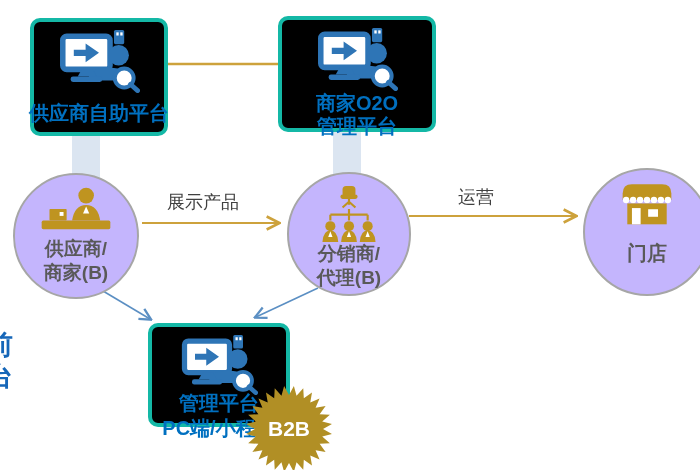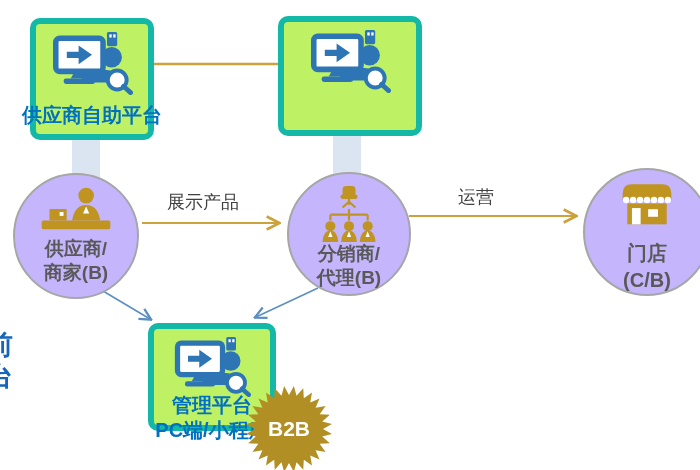--- a/index.html
+++ b/index.html
@@ -6,21 +6,21 @@
   #stage{
     position:relative;width:700px;height:470px;overflow:hidden;background:#fff;
     font-family:"Liberation Sans","DejaVu Sans",sans-serif;
   }
   .layer{position:absolute;left:0;top:0;width:700px;height:470px;}
   
   .band{position:absolute;background:#dbe5f1;z-index:1;}
   #band-left{left:72px;top:126px;width:28px;height:52px;}
   #band-mid{left:333px;top:122px;width:28px;height:60px;}
   
-  .pbox{position:absolute;background:#bef264;border:6px solid #14b8a6;border-radius:10px;z-index:2;}
+  .pbox{position:absolute;background:#000000;border:4px solid #14b8a6;border-radius:10px;z-index:2;padding-left:18px;}
   #box-supplier-platform{left:30px;top:18px;width:112px;height:110px;}
   #box-o2o-platform{left:278px;top:16px;width:132px;height:108px;}
   #box-tuoling{left:148px;top:323px;width:116px;height:96px;}
   .pbox .icon-wrap{position:absolute;left:50%;transform:translateX(-50%);top:8px;}
   .pbox .plabel{
     position:absolute;left:50%;transform:translateX(-50%);
     color:#0070c0;font-weight:bold;font-size:20px;line-height:23px;
     white-space:nowrap;text-align:center;
   }
   #box-supplier-platform .plabel{top:80px;}
@@ -156,20 +156,24 @@
     </span>
     <div class="plabel">供应商自助平台</div>
   </div>
 
   <div id="box-o2o-platform" class="pbox">
     <span class="icon-wrap">
       <svg width="82" height="63" viewBox="0 0 104 80">
           <use href="#sym-platform"></use>
         </svg>
     </span>
+    <div class="plabel">
+      <div>商家O2O</div>
+      <div>管理平台</div>
+    </div>
   </div>
 
   <div id="box-tuoling" class="pbox">
     <span class="icon-wrap">
       <svg width="78" height="60" viewBox="0 0 104 80">
           <use href="#sym-platform"></use>
         </svg>
     </span>
     <div class="plabel">
       <div>管理平台</div>
@@ -202,21 +206,20 @@
   </div>
 
   <div id="circle-store" class="ecircle">
     <span class="icon-wrap">
       <svg width="58" height="51" viewBox="0 0 100 88">
           <use href="#sym-store"></use>
         </svg>
     </span>
     <div class="clabel">
       <div>门店</div>
-      <div>(C/B)</div>
     </div>
   </div>
 
   <div id="label-operations" class="edge-label">运营</div>
   <div id="label-show-products" class="edge-label">展示产品</div>
 
   <div id="badge-b2b">
     <svg width="92" height="92" viewBox="-50 -50 100 100">
       <polygon points="37.0,0.0 46.7,5.3 36.1,8.2 44.4,15.5 33.3,16.1 39.8,25.0 28.9,23.1 33.2,33.2 23.1,28.9 25.0,39.8 16.1,33.3 15.5,44.4 8.2,36.1 5.3,46.7 0.0,37.0 -5.3,46.7 -8.2,36.1 -15.5,44.4 -16.1,33.3 -25.0,39.8 -23.1,28.9 -33.2,33.2 -28.9,23.1 -39.8,25.0 -33.3,16.1 -44.4,15.5 -36.1,8.2 -46.7,5.3 -37.0,0.0 -46.7,-5.3 -36.1,-8.2 -44.4,-15.5 -33.3,-16.1 -39.8,-25.0 -28.9,-23.1 -33.2,-33.2 -23.1,-28.9 -25.0,-39.8 -16.1,-33.3 -15.5,-44.4 -8.2,-36.1 -5.3,-46.7 -0.0,-37.0 5.3,-46.7 8.2,-36.1 15.5,-44.4 16.1,-33.3 25.0,-39.8 23.1,-28.9 33.2,-33.2 28.9,-23.1 39.8,-25.0 33.3,-16.1 44.4,-15.5 36.1,-8.2 46.7,-5.3" fill="#b18f25"></polygon>
     </svg>

